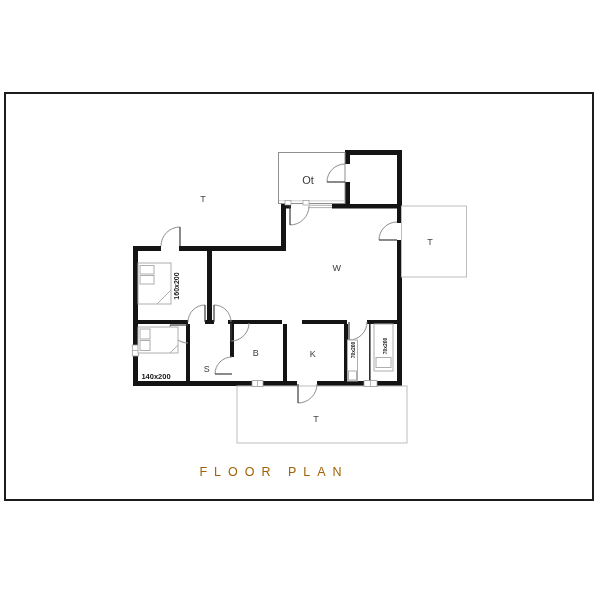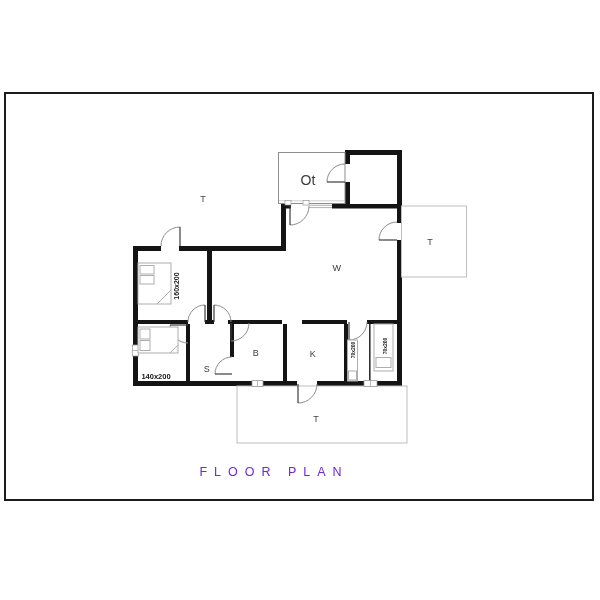--- a/index.html
+++ b/index.html
@@ -11,29 +11,29 @@
     position:absolute; left:4px; top:92px; width:590px; height:409px;
     border:2px solid #1c1c1c; box-sizing:border-box;
   }
   svg.plan { position:absolute; left:0; top:0; width:600px; height:600px; }
   .lbl {
     position:absolute; transform:translate(-50%,-50%);
     color:#333; white-space:nowrap; line-height:1;
   }
   .lbl.rot { transform:translate(-50%,-50%) rotate(-90deg); }
   .room-lbl { font-size:9px; letter-spacing:0.5px; color:#3a3a3a; }
-  .ot-lbl   { font-size:14px; color:#3a3a3a; }
+  .ot-lbl   { font-size:11px; color:#3a3a3a; }
   .ter-lbl  { font-size:9px; color:#444; }
   .bed-lbl  { font-weight:bold; color:#161616; }
   .bed-lbl.b160 { font-size:7px; }
   .bed-lbl.b140 { font-size:7.5px;margin-top:16px; }
   .bed-lbl.b70  { font-size:5px; }
   .title {
     position:absolute; transform:translate(-50%,-50%);
-    font-size:12.5px; letter-spacing:7px; color:#6d28d9; white-space:nowrap;
+    font-size:12.5px; letter-spacing:7px; color:#a16207; white-space:nowrap;
   }
 </style>
 </head>
 <body>
 
 <div class="page">
 
   <div class="sheet-frame"></div>
 
   <svg class="plan" viewBox="0 0 600 600">

